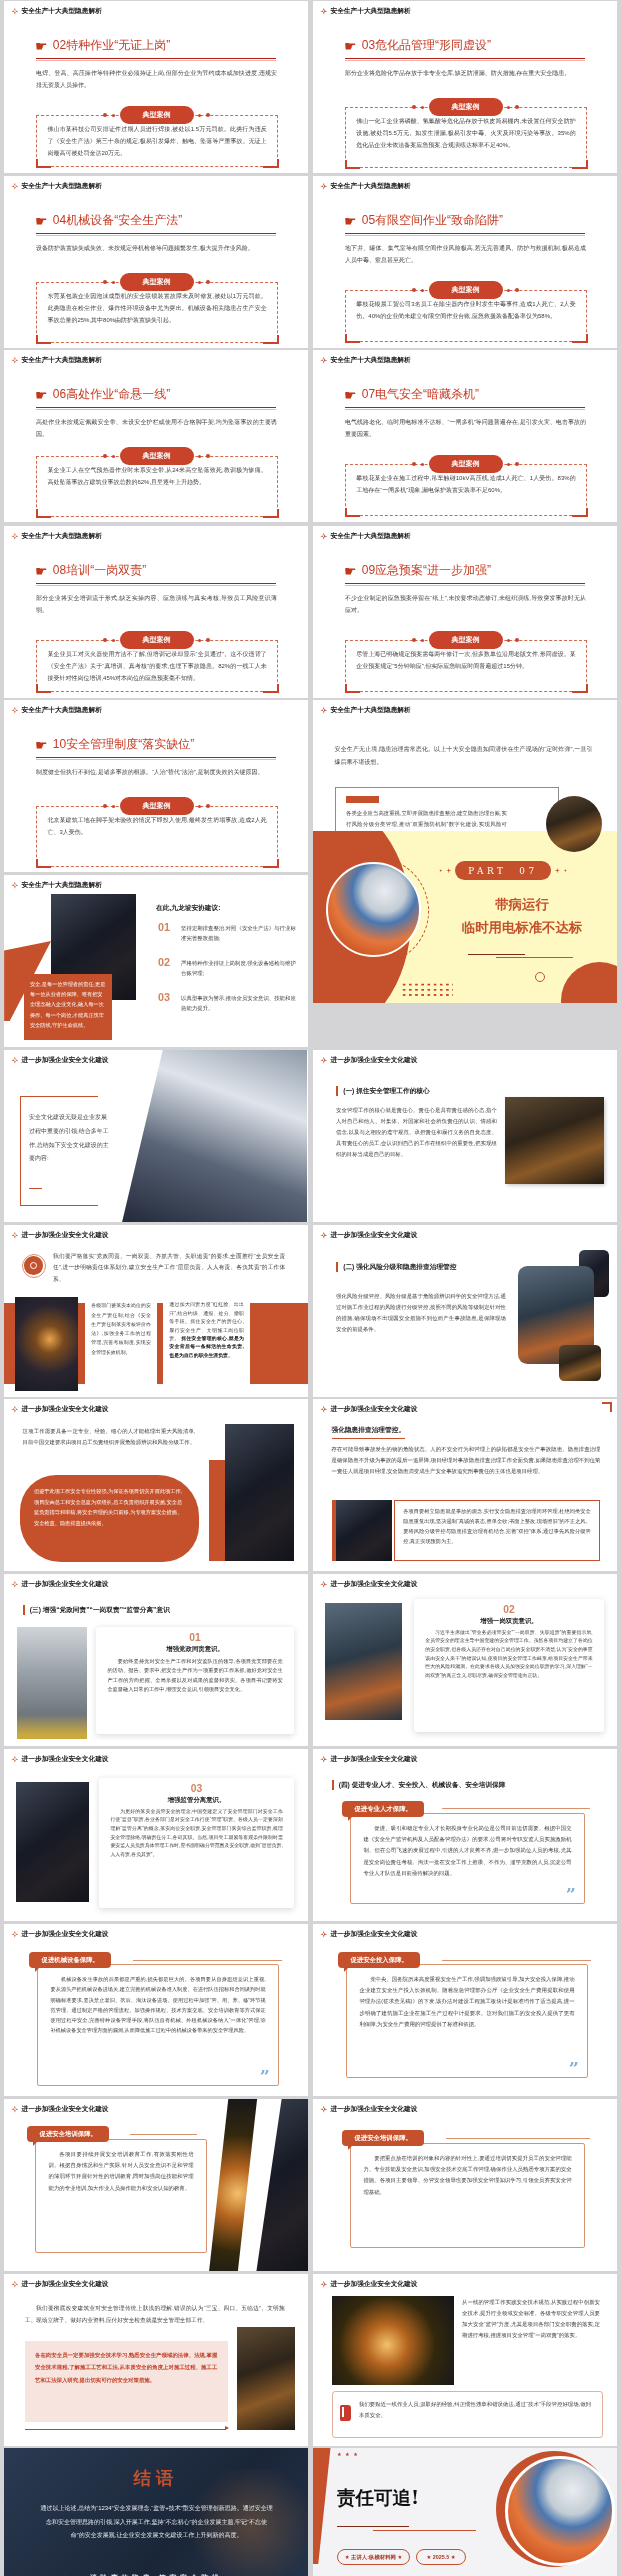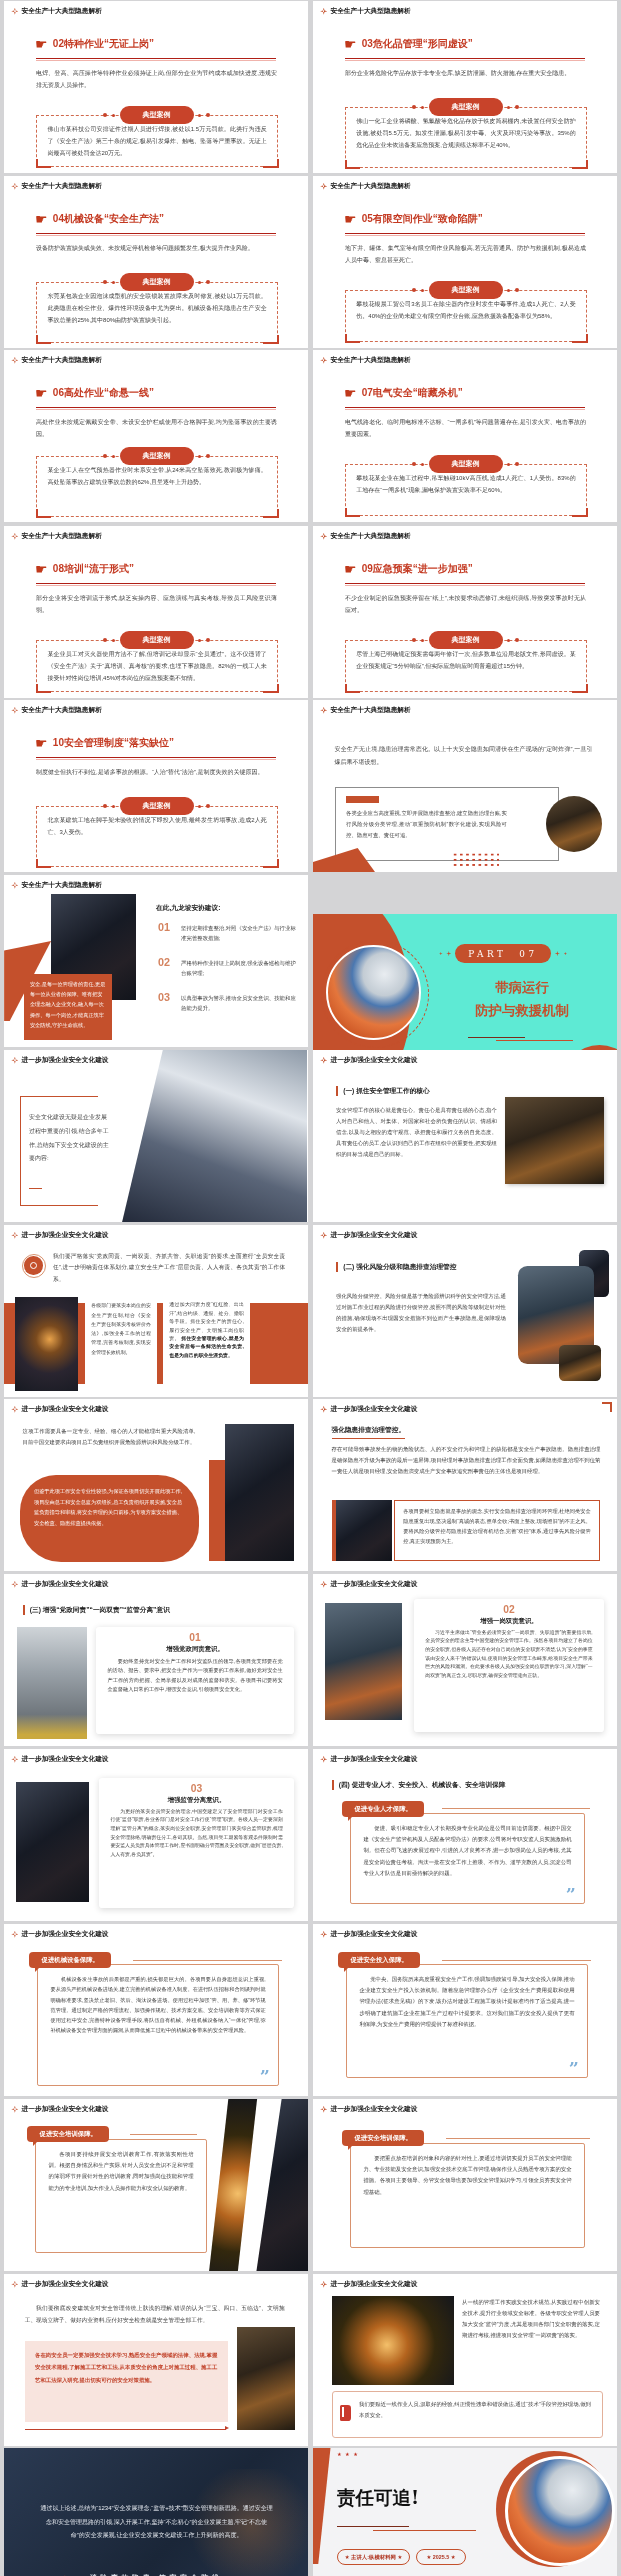--- a/index.html
+++ b/index.html
@@ -5,21 +5,21 @@
   html,body{margin:0;padding:0;background:#d4d4d6;font-family:"Liberation Sans","DejaVu Sans",sans-serif;color:#333}
   .page{position:relative;width:621px;height:2796px;background:#d4d4d6;overflow:hidden}
   .slide{position:absolute;width:304px;height:172px;background:#fff;overflow:hidden}
   
   .shdr{position:absolute;top:5.7px;left:7.2px;display:flex;align-items:center;gap:3.1px;font-weight:bold;font-size:6.7px;color:#161616;z-index:5}
   .star{position:relative;display:inline-block;width:7.2px;height:7.2px;background:#c4502c;clip-path:polygon(50% 0,60% 40%,100% 50%,60% 60%,50% 100%,40% 60%,0 50%,40% 40%)}
   .star::after{content:"";position:absolute;left:2.8px;top:2.8px;width:1.5px;height:1.5px;border-radius:50%;background:#fff}
   
   .hand{position:absolute;left:31px;top:36px;display:flex;align-items:center;gap:5.2px;z-index:2}
   .fist{color:#c0391b;font-size:14px;line-height:1;font-family:"DejaVu Sans",sans-serif}
-  .ht{color:#c43a22;font-weight:bold;font-size:10px}
+  .ht{color:#c43a22;font-weight:normal;font-size:12px}
   .rule{position:absolute;left:32px;top:57px;width:240px;border-top:1.5px solid #b01f16}
   .rule::after{content:"";display:block;margin-top:1px;border-top:1px solid #f0b3ac}
   .abody{position:absolute;left:32px;top:66px;width:241px;font-size:6px;line-height:2.05;color:#3d3d3d;text-align:justify}
   .badge-row{position:absolute;left:32px;top:97px;width:241px;display:flex;align-items:center;justify-content:center;gap:4.6px;z-index:3}
   .v2 .badge-row{top:105px}
   .d{border-radius:50%;background:#c8432a;display:inline-block}
   .d6{width:3.1px;height:3.1px}.d9{width:4.6px;height:4.6px}
   .pill{background:#c8432a;color:#fff;font-weight:bold;font-size:7px;padding:4.1px 23px;border-radius:9.3px;white-space:nowrap}
   .cbox{position:absolute;left:32px;top:106px;width:240px;height:59px;border:0.5px dashed #d06a4e;background:#fff}
   .v2 .cbox{top:114px;height:50px}
@@ -197,21 +197,21 @@
       </div>
   </div>
 
   <div class="slide v2" style="left:4.1px;top:526px">
     <div class="shdr">
         <span class="star"></span>
         <span>安全生产十大典型隐患解析</span>
       </div>
     <div class="hand">
         <span class="fist">☛</span>
-        <span class="ht">08培训“流于形式”</span>
+        <span class="ht">08培训“一岗双责”</span>
       </div>
     <div class="rule"></div>
     <div class="abody">部分企业将安全培训流于形式,缺乏实操内容、应急演练与真实考核,导致员工风险意识薄弱。</div>
     <div class="badge-row">
         <span class="d d9"></span>
         <span class="d d6"></span>
         <span class="pill">典型案例</span>
         <span class="d d6"></span>
         <span class="d d9"></span>
       </div>
@@ -290,34 +290,34 @@
     <div style="position:absolute;left:19.6px;top:99px;width:88px;height:66px;background:#c4502c;color:#fff;font-size:5.2px;line-height:1.95;padding:5.2px 6.2px;box-sizing:border-box;z-index:2">安全,是每一位管理者的责任,更是每一位从业者的保障。唯有把安全理念融入企业文化,融入每一次操作、每一个岗位,才能真正筑牢安全防线,守护生命底线。</div>
     <div style="position:absolute;left:152px;top:29px;font-size:6.7px;font-weight:bold;color:#222">在此,九龙坡安协建议:</div>
     <div style="position:absolute;left:154px;top:46px;font-size:10.8px;font-weight:bold;color:#d4835f">01</div>
     <div style="position:absolute;left:177px;top:48px;width:117px;font-size:5.4px;line-height:1.9;color:#3a3a3a">坚持定期排查整治,对照《安全生产法》与行业标准完善整改措施;</div>
     <div style="position:absolute;left:154px;top:81px;font-size:10.8px;font-weight:bold;color:#d4835f">02</div>
     <div style="position:absolute;left:177px;top:83px;width:117px;font-size:5.4px;line-height:1.9;color:#3a3a3a">严格特种作业持证上岗制度,强化设备巡检与维护台账管理;</div>
     <div style="position:absolute;left:154px;top:116px;font-size:10.8px;font-weight:bold;color:#d4835f">03</div>
     <div style="position:absolute;left:177px;top:118px;width:117px;font-size:5.4px;line-height:1.9;color:#3a3a3a">以典型事故为警示,推动全员安全意识、技能和应急能力提升。</div>
   </div>
 
-  <div class="slide" style="left:313px;top:914px;background:#5eead4">
+  <div class="slide" style="left:313px;top:831px;background:#fef9c3">
     <div style="position:absolute;left:-77px;top:-31px;width:175px;height:237px;background:#c4502c;border-radius:50%"></div>
     <div style="position:absolute;left:8.2px;top:26px;width:106px;height:106px;border:0.5px dashed #c4502c;border-radius:50%"></div>
     <div class="ph ph-wk" style="left:13.4px;top:31px;width:95px;height:95px;border-radius:50%;border:2.6px solid #fff;box-sizing:border-box"></div>
     <div style="position:absolute;left:126px;top:30px;display:flex;align-items:center;gap:3.6px">
       <span class="fl sm"></span>
         <span class="fl"></span>
       <span style="display:inline-block;background:#c4502c;color:#fff;border-radius:10.8px;padding:4.6px 13.4px;font-family:'DejaVu Serif',serif;font-size:8.8px;letter-spacing:3.6px"><span>PART</span>&nbsp;&nbsp;<span>07</span></span>
       <span class="fl"></span>
         <span class="fl sm"></span>
     </div>
     <div style="position:absolute;left:124px;top:62px;width:170px;text-align:center;font-family:'DejaVu Serif',serif;font-weight:bold;color:#c4502c;font-size:13.4px;line-height:1.75">
       <div>带病运行</div>
-      <div>防护与救援机制</div>
+      <div>临时用电标准不达标</div>
     </div>
     <div style="position:absolute;left:155px;top:123px;width:57px;border-top:0.8px solid #7a2b1a"></div>
     <div style="position:absolute;left:183px;top:126px;width:77px;border-top:0.8px solid #c4502c"></div>
     <div class="dotgrid" style="left:88px;bottom:5.2px;width:52px;height:15.5px"></div>
     <div style="position:absolute;left:222px;bottom:20.6px;width:8.2px;height:8.2px;border:0.8px solid #c4502c;border-radius:50%"></div>
     <div style="position:absolute;right:-20.6px;bottom:-36px;width:77px;height:77px;background:#c4502c;border-radius:50%"></div>
   </div>
 
   <div class="slide" style="left:4.1px;top:1050px">
     <div class="shdr">
@@ -521,20 +521,21 @@
     <div style="position:absolute;left:149px;top:23px;width:138px;font-size:5.4px;line-height:2.05;text-align:justify;color:#3a3a3a">从一线的管理工作实践安全技术规范,从实践过程中创新安全技术,提升行业领域安全标准。各级专职安全管理人员要加大安全“监管”力度,尤其是项目各部门安全职责的落实,定期进行考核,推进项目安全管理“一岗双责”的落实。</div>
     <div style="position:absolute;left:18.5px;top:117px;width:269px;height:45px;border:0.5px solid #e2b09a;border-radius:3.1px"></div>
     <div style="position:absolute;left:27px;top:131px;width:11.3px;height:15.5px;background:#c93a2e;border-radius:1.5px 3.1px 3.1px 1.5px"></div>
     <div style="position:absolute;left:29px;top:133px;width:1.5px;height:10.3px;background:#fff"></div>
     <div style="position:absolute;left:46px;top:125px;width:232px;font-size:5.4px;line-height:1.95;text-align:justify;color:#3a3a3a">我们要贴近一线作业人员,汲取好的经验,纠正惯性违章和错误做法,通过“技术”手段管控好现场,做到本质安全。</div>
   </div>
 
   <div class="slide" style="left:4.1px;top:2448px;background:linear-gradient(135deg,#2b3a52 0%,#1a2638 55%,#27354c 100%)">
     <div style="position:absolute;right:-20.6px;top:20.6px;width:155px;height:113px;background:radial-gradient(circle,rgba(228,140,60,.28) 0%,transparent 65%)"></div>
     <div style="position:absolute;left:46px;top:123px;font-size:34px;font-weight:bold;color:rgba(196,80,44,.38);letter-spacing:7.2px;white-space:nowrap;z-index:0">安全生产</div>
+    <div style="position:absolute;left:0;top:17.5px;width:100%;text-align:center;font-size:17.5px;font-weight:bold;color:#c4502c;letter-spacing:5.2px;font-family:'DejaVu Serif',serif;z-index:1">结语</div>
     <div style="position:absolute;left:36px;top:54px;width:233px;font-size:6px;line-height:2.25;color:#e8ecf2;text-align:center;z-index:1">通过以上论述,总结为“1234”安全发展理念,“监管+技术”型安全管理创新思路。通过安全理念和安全管理思路的引领,深入开展工作,坚持“不忘初心”的企业发展主题,牢记“不忘使命”的安全发展观,让企业安全发展文化建设工作上升到新的高度。</div>
     <div style="position:absolute;left:0;top:125px;width:100%;text-align:center;z-index:1">
       <span style="display:inline-block;font-size:7px;font-weight:bold;color:#dfe5ee;letter-spacing:3.6px;border-bottom:0.5px solid #8a93a5;padding-bottom:4.6px">消除事故隐患  筑牢安全防线</span>
     </div>
   </div>
 
   <div class="slide" style="left:313px;top:2448px;background:#f3f3f5">
     <div style="position:absolute;left:0;top:0;width:17.5px;height:116px;background:#c4502c;clip-path:polygon(0 0,100% 0,30% 100%,0 100%)"></div>
     <div style="position:absolute;left:24px;top:3.1px;color:#c0301f;font-size:5.2px;letter-spacing:1px">★ ★ ★</div>
     <div style="position:absolute;left:24px;top:37px;font-size:18.5px;font-weight:bold;color:#101010;font-family:'DejaVu Serif',serif">责任可追!</div>

